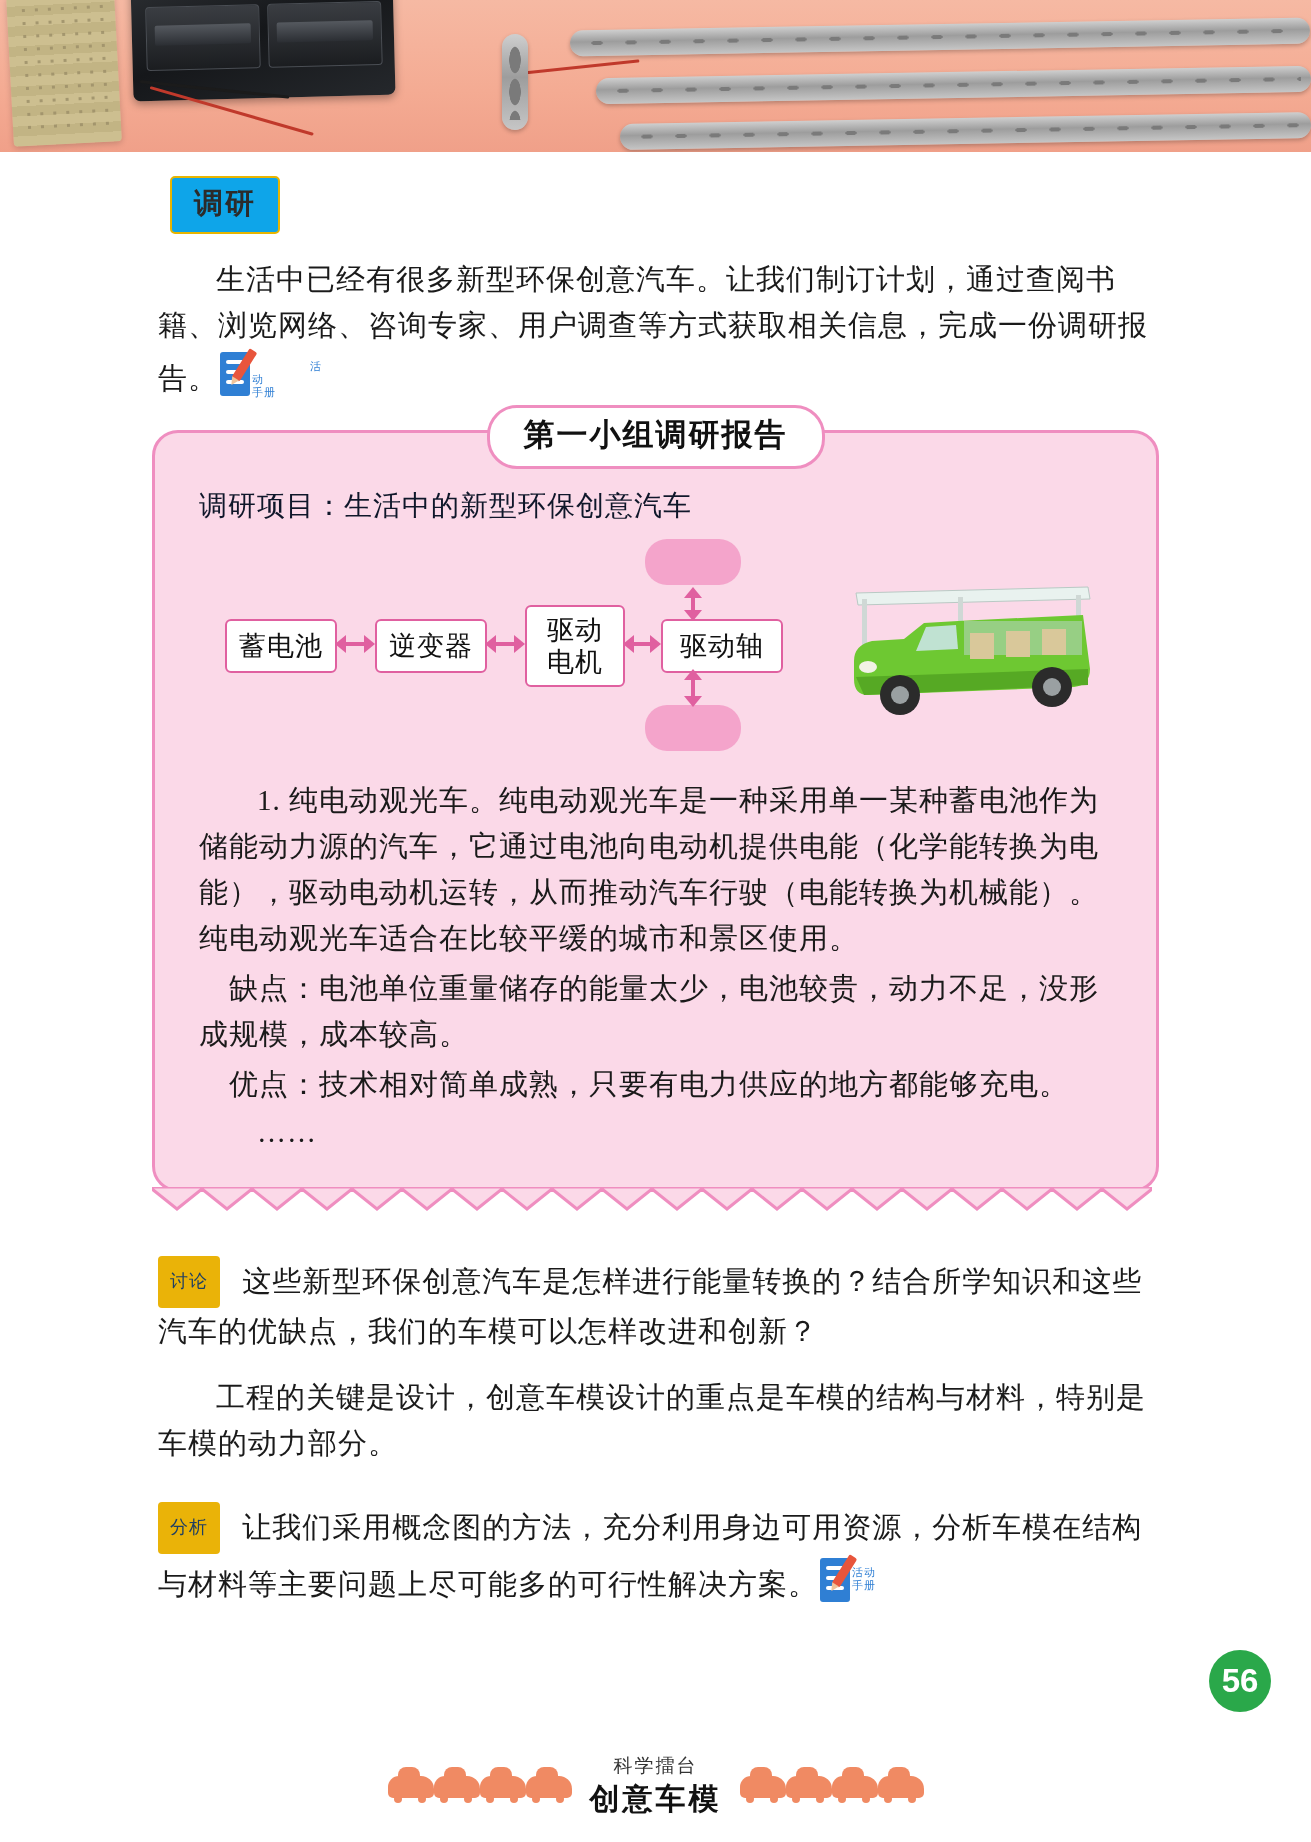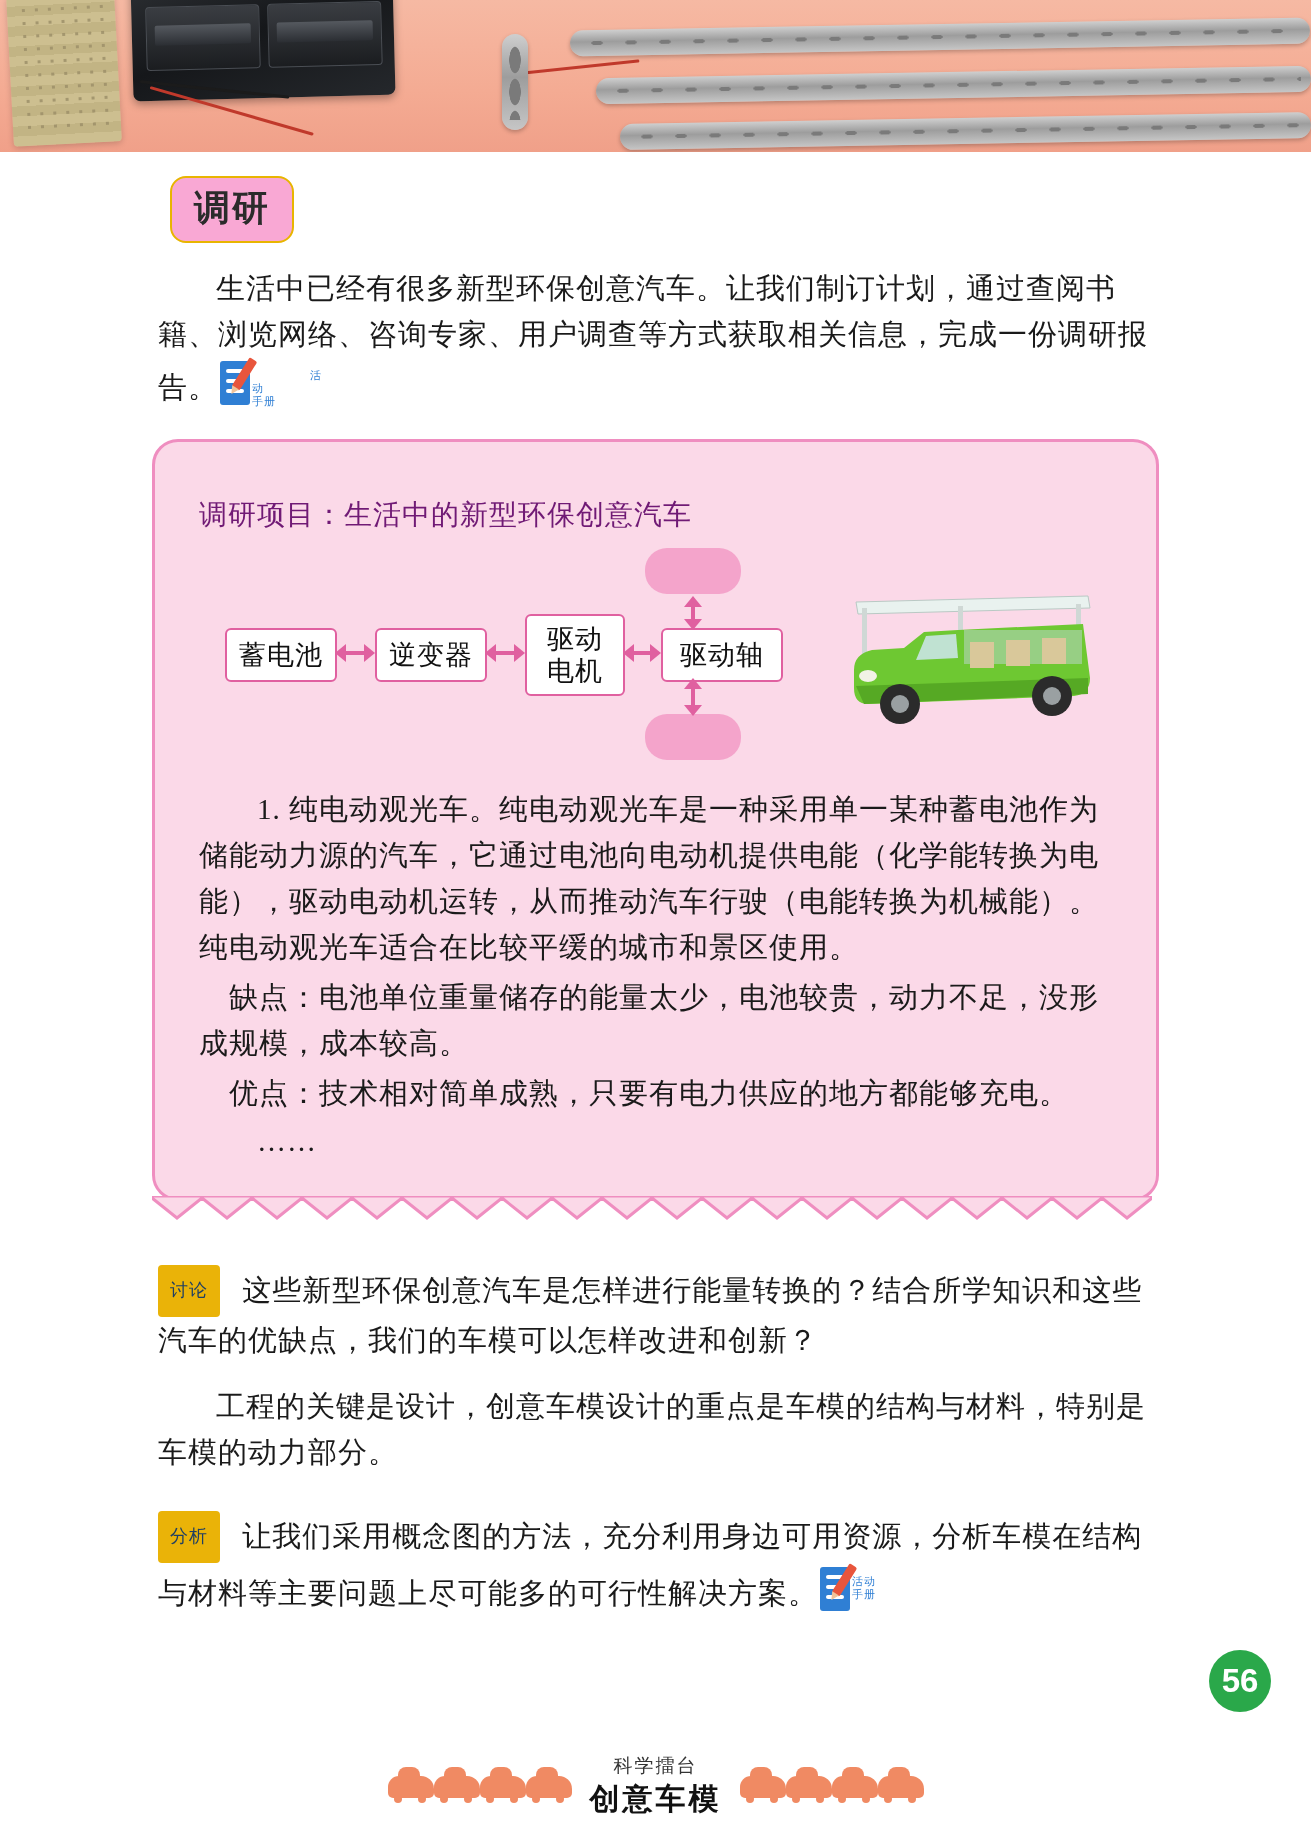--- a/index.html
+++ b/index.html
@@ -96,25 +96,25 @@
 
   
   .page {
     position: absolute;
     left: 0; top: 152px;
     width: 1311px;
   }
 
   .tag-yellow {
     display: inline-block;
-    background: #f9a8d4;
+    background: #0ea5e9;
     border: 2px solid #e8b500;
-    border-radius: 16px;
+    border-radius: 5px;
     padding: 6px 22px 8px 22px;
-    font-size: 36px;
+    font-size: 29px;
     font-weight: bold;
     color: #2b2b2b;
     letter-spacing: 2px;
     font-family: "Liberation Sans", sans-serif;
   }
   .tag-blue {
     display: inline-block;
     background: #eab308;
     color: #1f3f63;
     font-size: 18px;
@@ -186,21 +186,21 @@
     letter-spacing: 2px;
     white-space: nowrap;
   }
   .zigzag {
     position: absolute;
     left: -3px; right: -3px; bottom: -22px;
     height: 24px;
   }
   .report-item {
     font-size: 28px;
-    color: #701a75;
+    color: #0f172a;
     letter-spacing: 1px;
   }
 
   
   .diagram {
     position: relative;
     height: 232px;
     margin-top: 14px;
   }
   .node {
@@ -320,20 +320,21 @@
 
   <div class="para indent" style="margin:22px 158px 0 158px; position:relative;">
     <span>生活中已经有很多新型环保创意汽车。让我们制订计划，通过查阅书籍、浏览网络、咨询专家、用户调查等方式获取相关信息，完成一份调研报告。</span><span class="manual-icon">
       <span class="sheet"></span>
       <span class="pencil"></span>
       <span class="txt"><span>活动</span><br><span>手册</span></span>
     </span>
   </div>
 
   <div class="report">
+    <div class="report-title">第一小组调研报告</div>
 
     <div class="report-item">调研项目：生活中的新型环保创意汽车</div>
 
     <div class="diagram">
       <div class="pill" style="left:446px; top:0px; width:96px; height:46px;"></div>
       <div class="pill" style="left:446px; top:166px; width:96px; height:46px;"></div>
 
       <div class="node" style="left:26px; top:80px; width:108px; height:50px;">蓄电池</div>
       <div class="node" style="left:176px; top:80px; width:108px; height:50px;">逆变器</div>
       <div class="node" style="left:326px; top:66px; width:96px; height:78px; flex-direction:column;">

